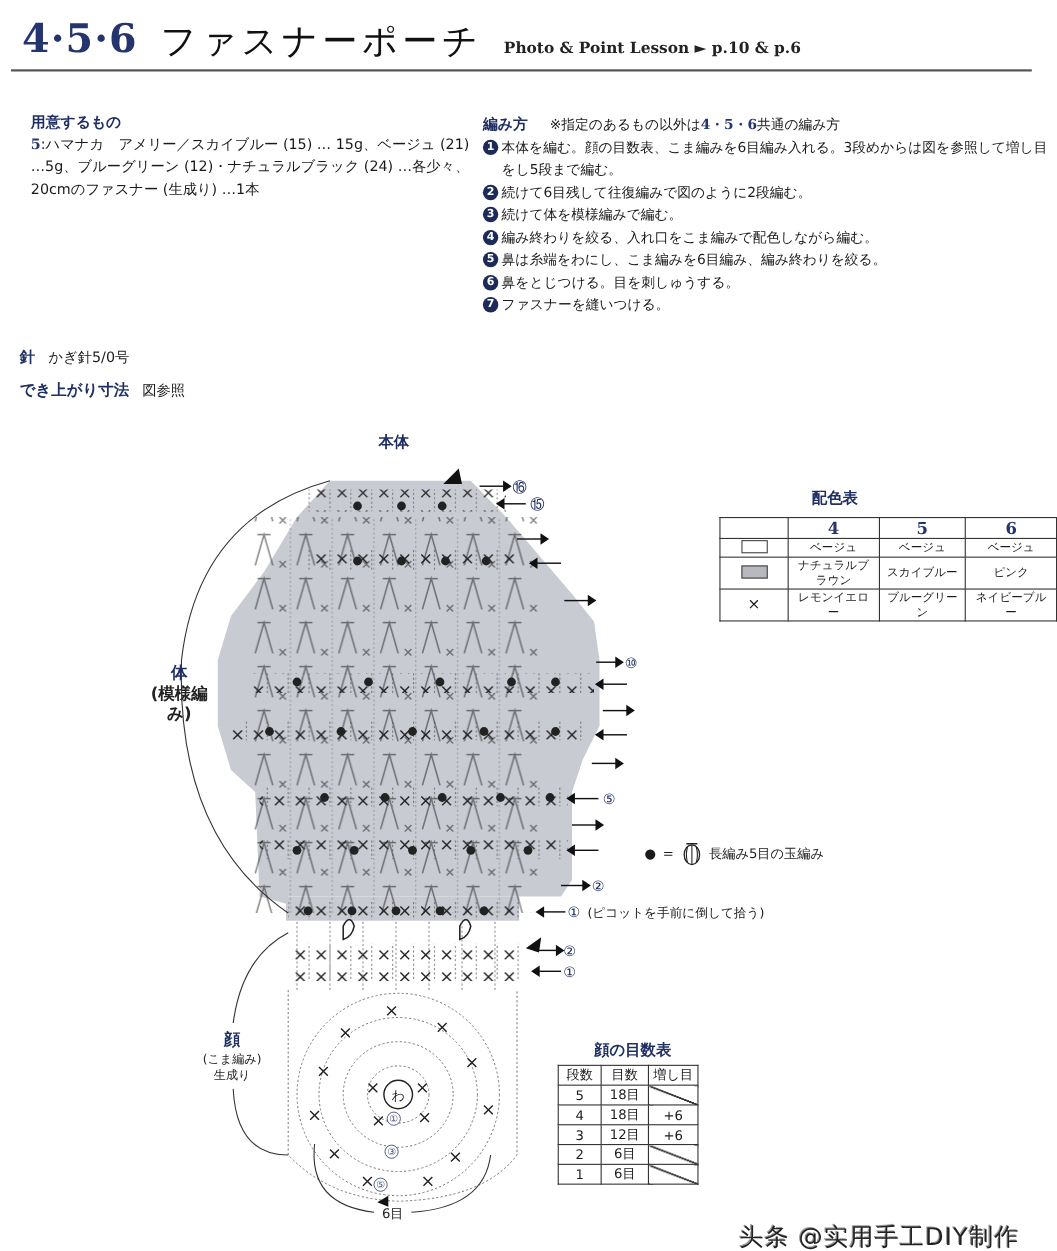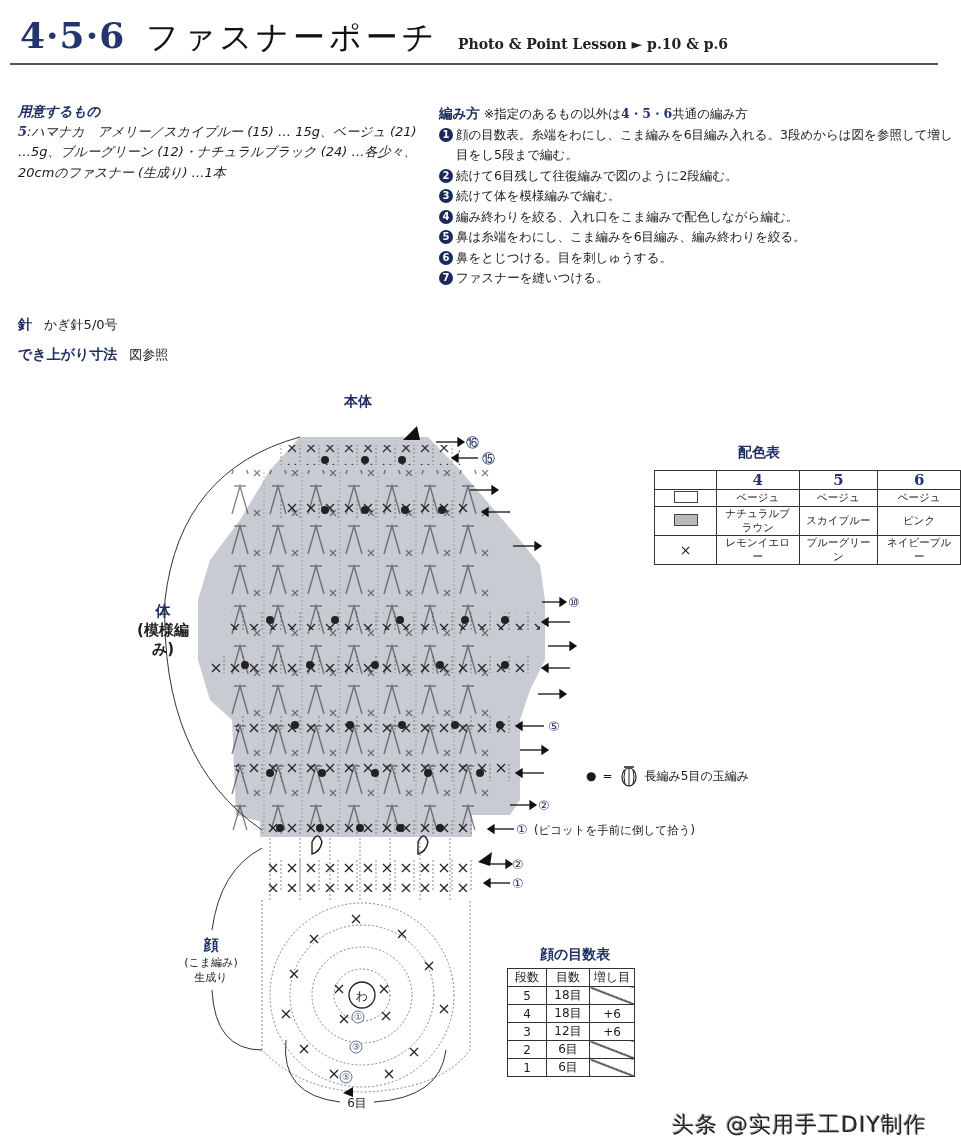--- a/index.html
+++ b/index.html
@@ -9,31 +9,31 @@
   .navy { color:#1f2f63; }
   .serif { font-family:"DejaVu Serif", "Liberation Serif", serif; }
 
   
   .title-num { left:20px; top:14px; font-size:36px; font-weight:bold; color:#24346e; letter-spacing:1px; }
   .title-jp { left:146px; top:16px; font-size:32px; color:#111; letter-spacing:4px; }
   .lesson { left:458px; top:36px; font-size:14px; font-weight:bold; color:#222; }
   .header-rule { left:10px; top:63px; width:928px; height:2px; background:#555; }
 
   
-  .mat { left:18px; top:101px; width:400px; font-size:13px; line-height:20.5px;font-style:italic; }
+  .mat { left:28px; top:101px; width:400px; font-size:13px; line-height:20.5px; }
   .mat .heading { color:#1f2f63; font-weight:bold; font-size:13.5px; }
   .mat .num { color:#24346e; font-weight:bold; font-family:"DejaVu Serif", serif; }
   .mat p { margin:0; }
   .needle { left:18px; top:316px; font-size:13px; }
   .size { left:18px; top:346px; font-size:13px; }
   .lbl { color:#1f2f63; font-weight:bold; font-size:14px; margin-right:12px; }
 
   
   .method { left:439px; top:103px; width:520px; font-size:12.5px; line-height:20.5px; }
-  .method .heading { color:#1f2f63; font-weight:bold; font-size:13.5px; margin-right:4px;text-align:center; }
+  .method .heading { color:#1f2f63; font-weight:bold; font-size:13.5px; margin-right:20px;text-align:center; }
   .method .num { color:#24346e; font-weight:bold; font-family:"DejaVu Serif", serif; }
   .method .step { display:flex; }
   .method .badge { display:inline-block; width:14px; height:14px; border-radius:50%; background:#1c2a5a;
                    color:#fff; font-size:10px; line-height:14px; text-align:center; margin:3px 3px 0 0; flex:none; font-weight:bold; }
 
   
   .diagram-title { left:344px; top:393px; font-size:14px; font-weight:bold; color:#1f2f63; }
   .side-lbl { font-size:13px; text-align:center; color:#222; }
 
   
@@ -71,21 +71,21 @@
 <div class="abs size">
   <span class="lbl">でき上がり寸法</span><span>図参照</span>
 </div>
 
 <div class="abs method">
   <div>
     <span class="heading">編み方</span><span>※指定のあるもの以外は</span><span class="num">4・5・6</span><span>共通の編み方</span>
   </div>
   <div class="step">
       <span class="badge">1</span>
-      <span>顔の目数表。糸端をわにし、こま編みを6目編み入れる。3段めからは図を参照して増し目をし5段まで編む。</span>
+      <span>本体を編む。顔の目数表、こま編みを6目編み入れる。3段めからは図を参照して増し目をし5段まで編む。</span>
     </div>
   <div class="step">
       <span class="badge">2</span>
       <span>続けて6目残して往復編みで図のように2段編む。</span>
     </div>
   <div class="step">
       <span class="badge">3</span>
       <span>続けて体を模様編みで編む。</span>
     </div>
   <div class="step">

